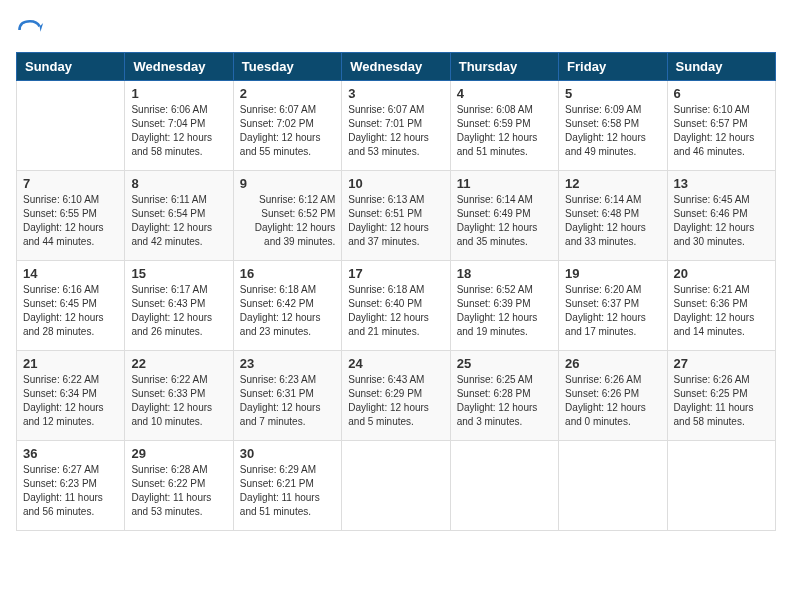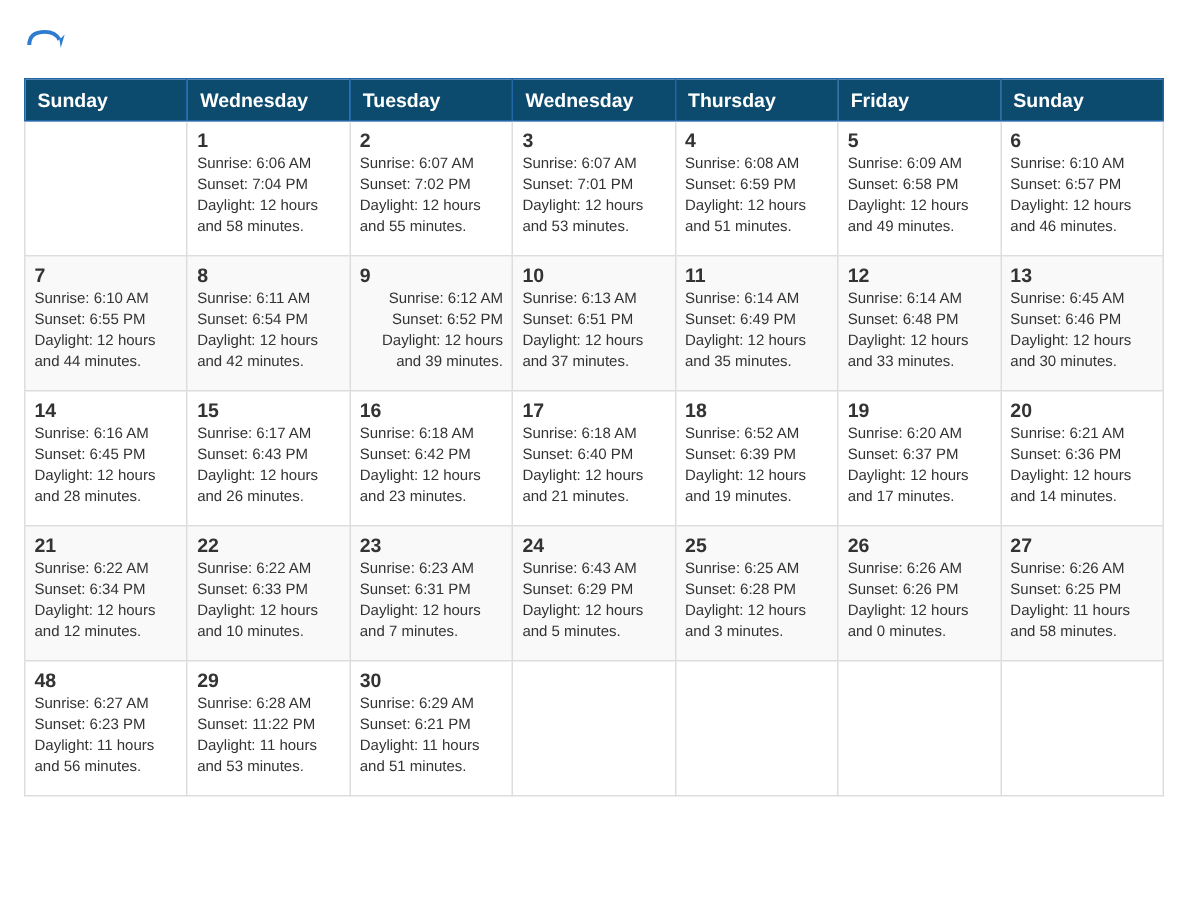--- a/index.html
+++ b/index.html
@@ -270,29 +270,29 @@
         </td>
         <td>
           <span class="day-number">27</span>
           <div class="day-info" style="white-space: pre-line;">Sunrise: 6:26 AM
 Sunset: 6:25 PM
 Daylight: 11 hours and 58 minutes.</div>
         </td>
       </tr>
       <tr>
         <td>
-          <span class="day-number">48</span>
+          <span class="day-number">36</span>
           <div class="day-info" style="white-space: pre-line;">Sunrise: 6:27 AM
 Sunset: 6:23 PM
 Daylight: 11 hours and 56 minutes.</div>
         </td>
         <td>
           <span class="day-number">29</span>
           <div class="day-info" style="white-space: pre-line;">Sunrise: 6:28 AM
-Sunset: 11:22 PM
+Sunset: 6:22 PM
 Daylight: 11 hours and 53 minutes.</div>
         </td>
         <td>
           <span class="day-number">30</span>
           <div class="day-info" style="white-space: pre-line;">Sunrise: 6:29 AM
 Sunset: 6:21 PM
 Daylight: 11 hours and 51 minutes.</div>
         </td>
         <td class="empty-cell"></td>
         <td class="empty-cell"></td>

